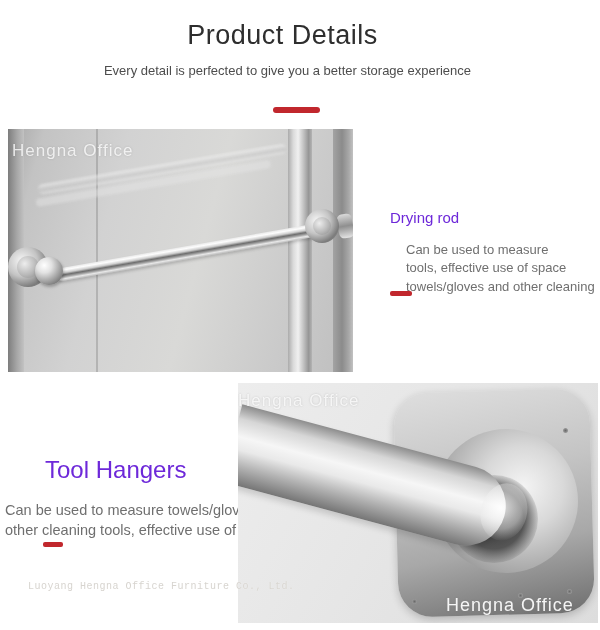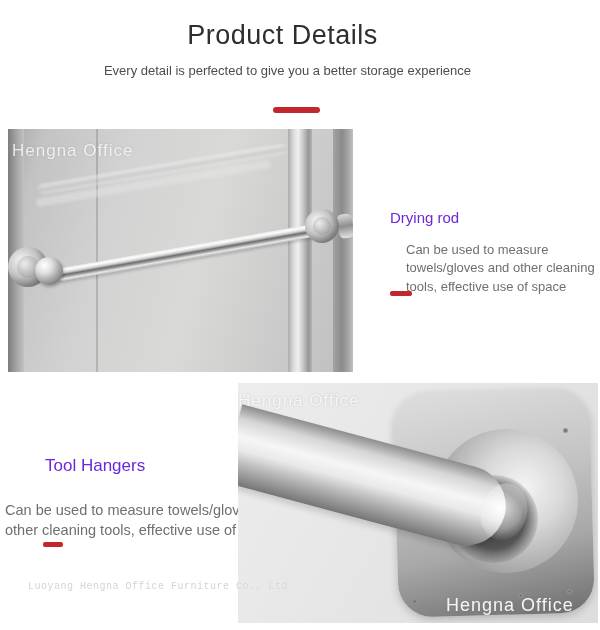--- a/index.html
+++ b/index.html
@@ -19,21 +19,21 @@
   .accent-bar{
     position:absolute;left:273px;top:107px;width:47px;height:6px;
     background:#c1272d;border-radius:3px;
   }
   .red-dash{position:absolute;background:#c1272d;border-radius:2px;}
   .dash-right{left:390px;top:291px;width:22px;height:5px;}
   .dash-left{left:43px;top:542px;width:20px;height:5px;}
   
   .sec-heading{position:absolute;color:#6d28d9;}
   .h-drying{left:390px;top:209px;font-size:15px;}
-  .h-hangers{left:45px;top:456px;font-size:17px;}
+  .h-hangers{left:45px;top:456px;font-size:24px;}
   .sec-lines{position:absolute;color:#6f6f6f;}
   .l-drying{left:390px;top:241px;font-size:13px;line-height:1.42;margin-left:16px;}
   .l-hangers{left:5px;top:500px;font-size:14.5px;line-height:1.38;}
   
   .photo1{
     position:absolute;left:8px;top:129px;width:345px;height:243px;overflow:hidden;
     background:linear-gradient(105deg,#a6a6a6 0%,#c3c3c3 9%,#d2d2d2 30%,#d9d9d7 55%,#c9c9c9 82%,#bebebe 100%);
   }
   .p1-left-edge{position:absolute;left:0;top:0;width:16px;height:100%;
     background:linear-gradient(90deg,#7d7d7d 0%,#a6a6a6 55%,#c2c2c2 100%);}
@@ -128,22 +128,22 @@
     <div class="ring-inner p1-flange-in"></div>
     <div class="p1-ball"></div>
     <div class="chrome-ring p1-mount-r"></div>
     <div class="ring-inner p1-mount-r-in"></div>
     <div class="watermark wm-p1">Hengna Office</div>
   </div>
 
   <div class="sec-heading h-drying">Drying rod</div>
   <div class="sec-lines l-drying">
     <div>Can be used to measure</div>
+    <div>tools, effective use of space</div>
     <div>towels/gloves and other cleaning</div>
-    <div>tools, effective use of space</div>
   </div>
   <div class="red-dash dash-right"></div>
 
   <div class="sec-heading h-hangers">Tool Hangers</div>
   <div class="sec-lines l-hangers">
     <div>Can be used to measure towels/gloves and</div>
     <div>other cleaning tools, effective use of space</div>
   </div>
   <div class="red-dash dash-left"></div>
 

